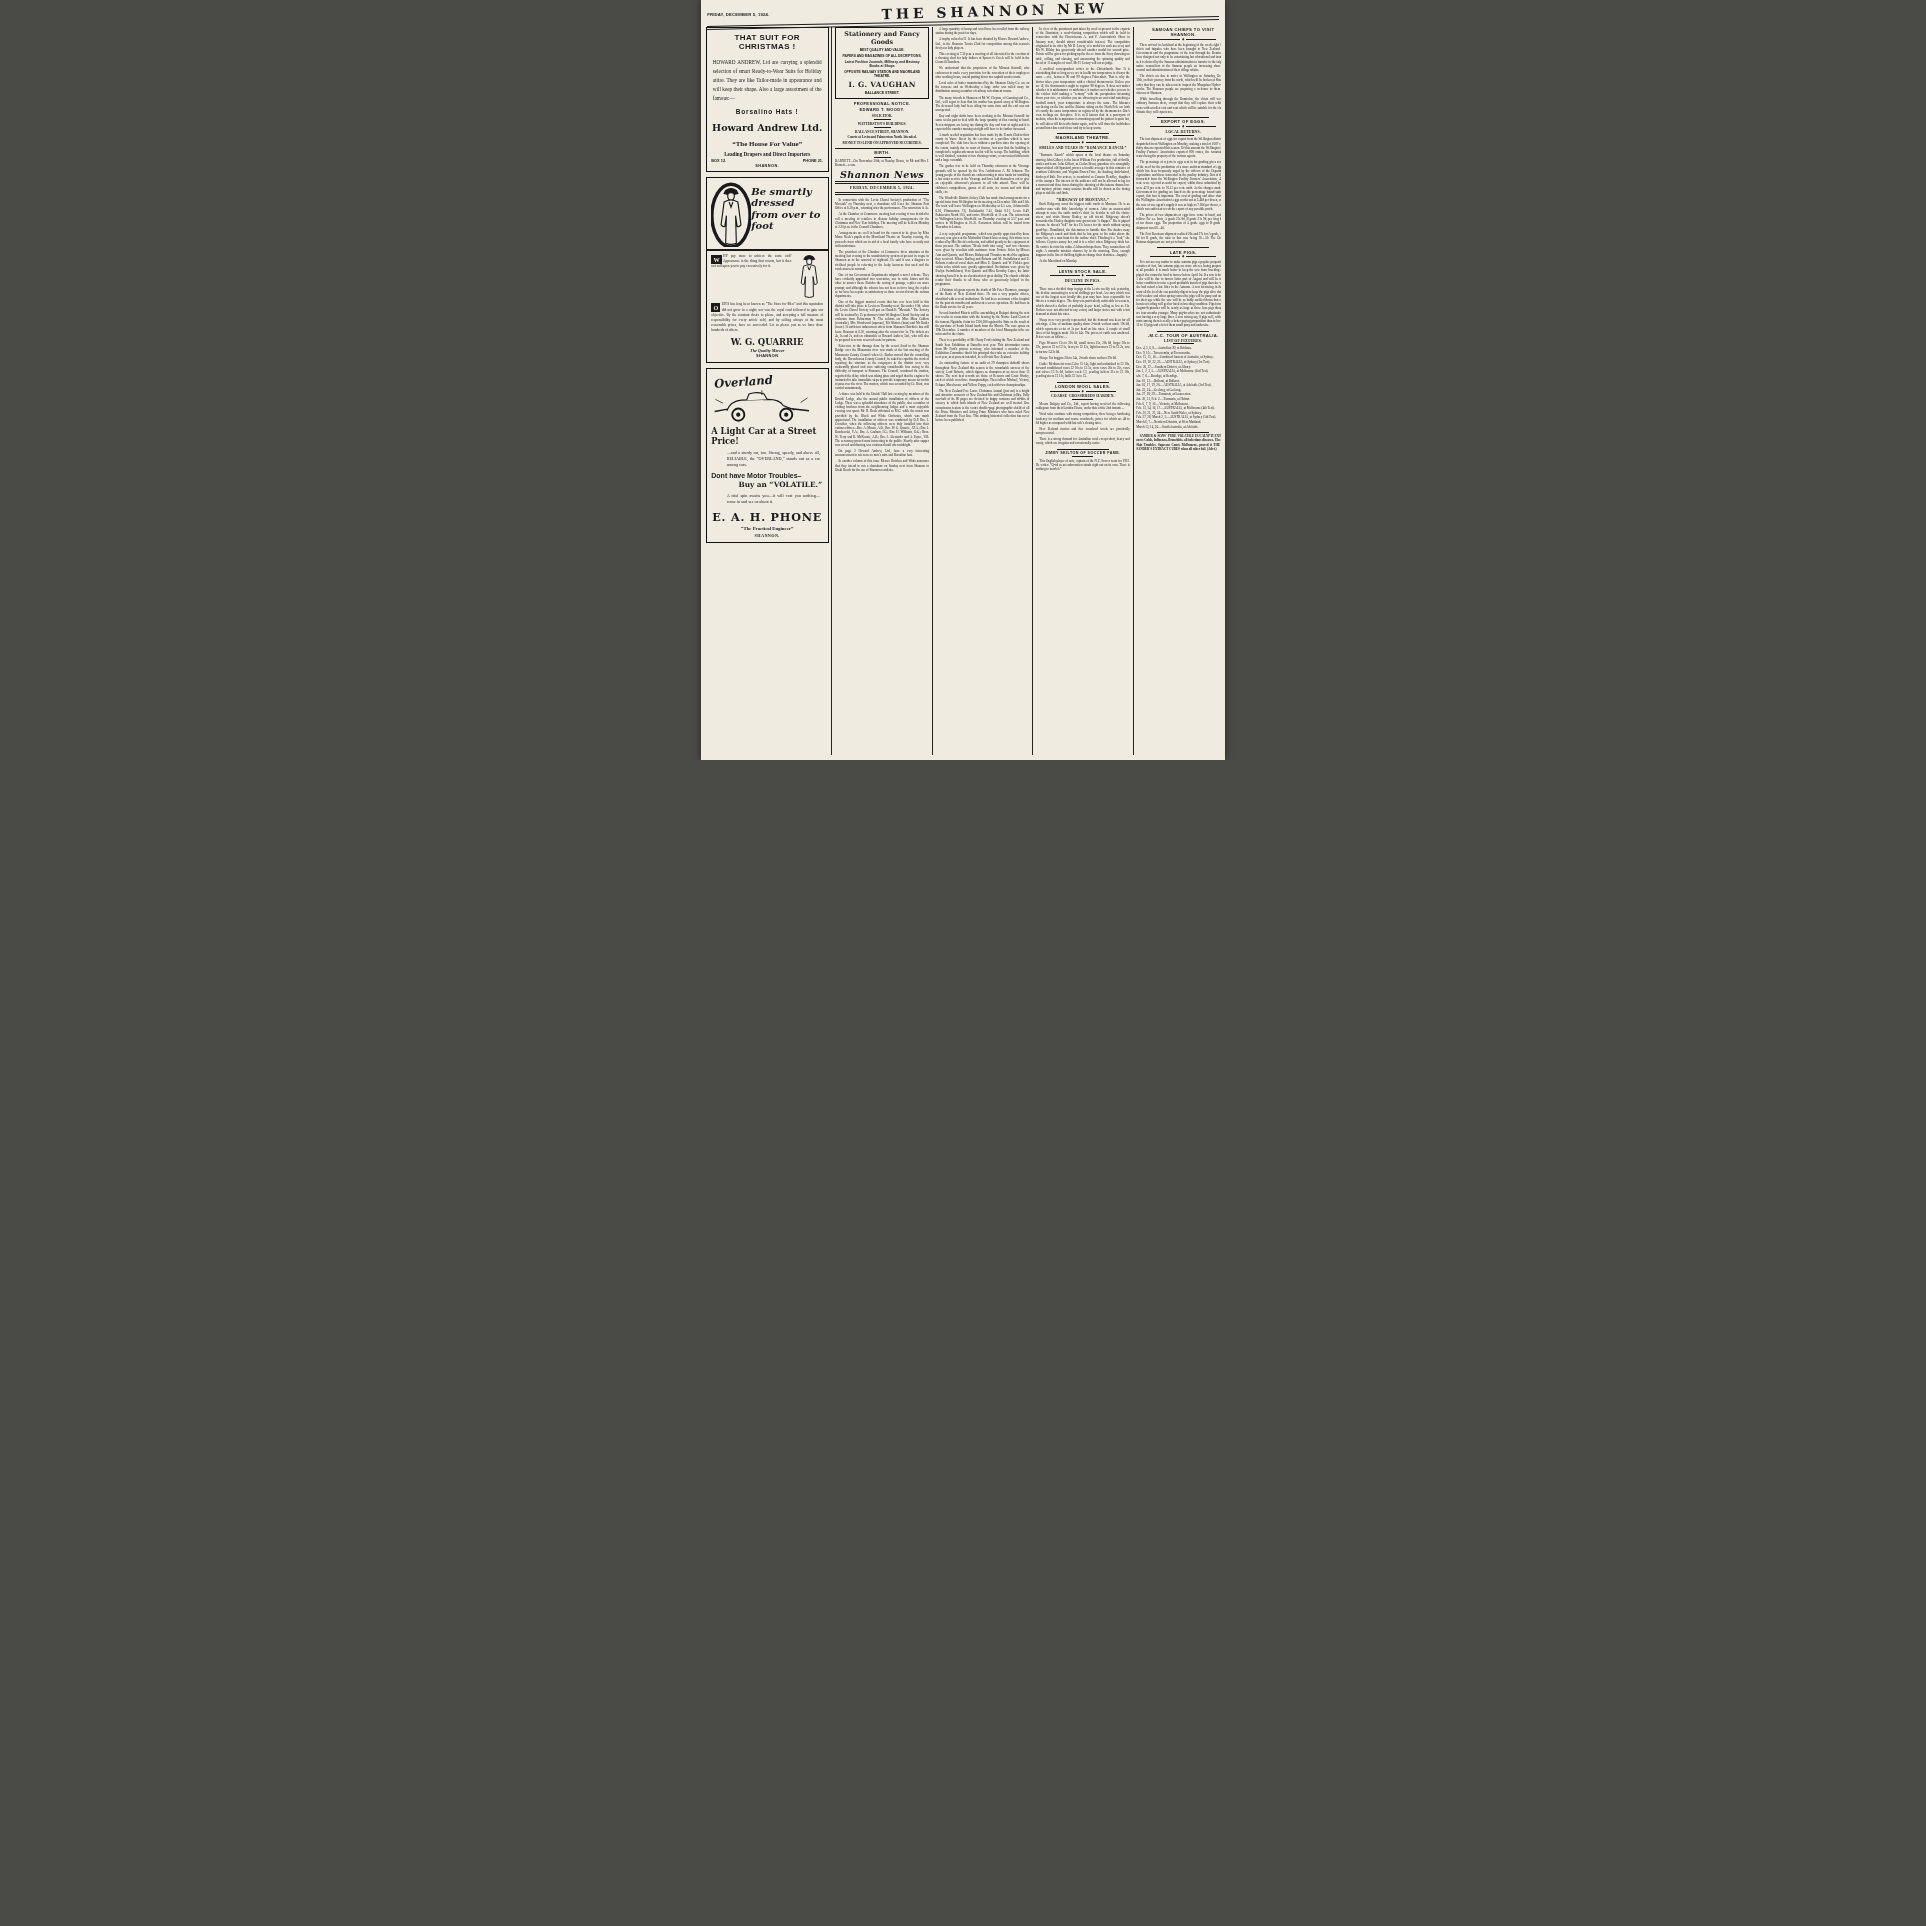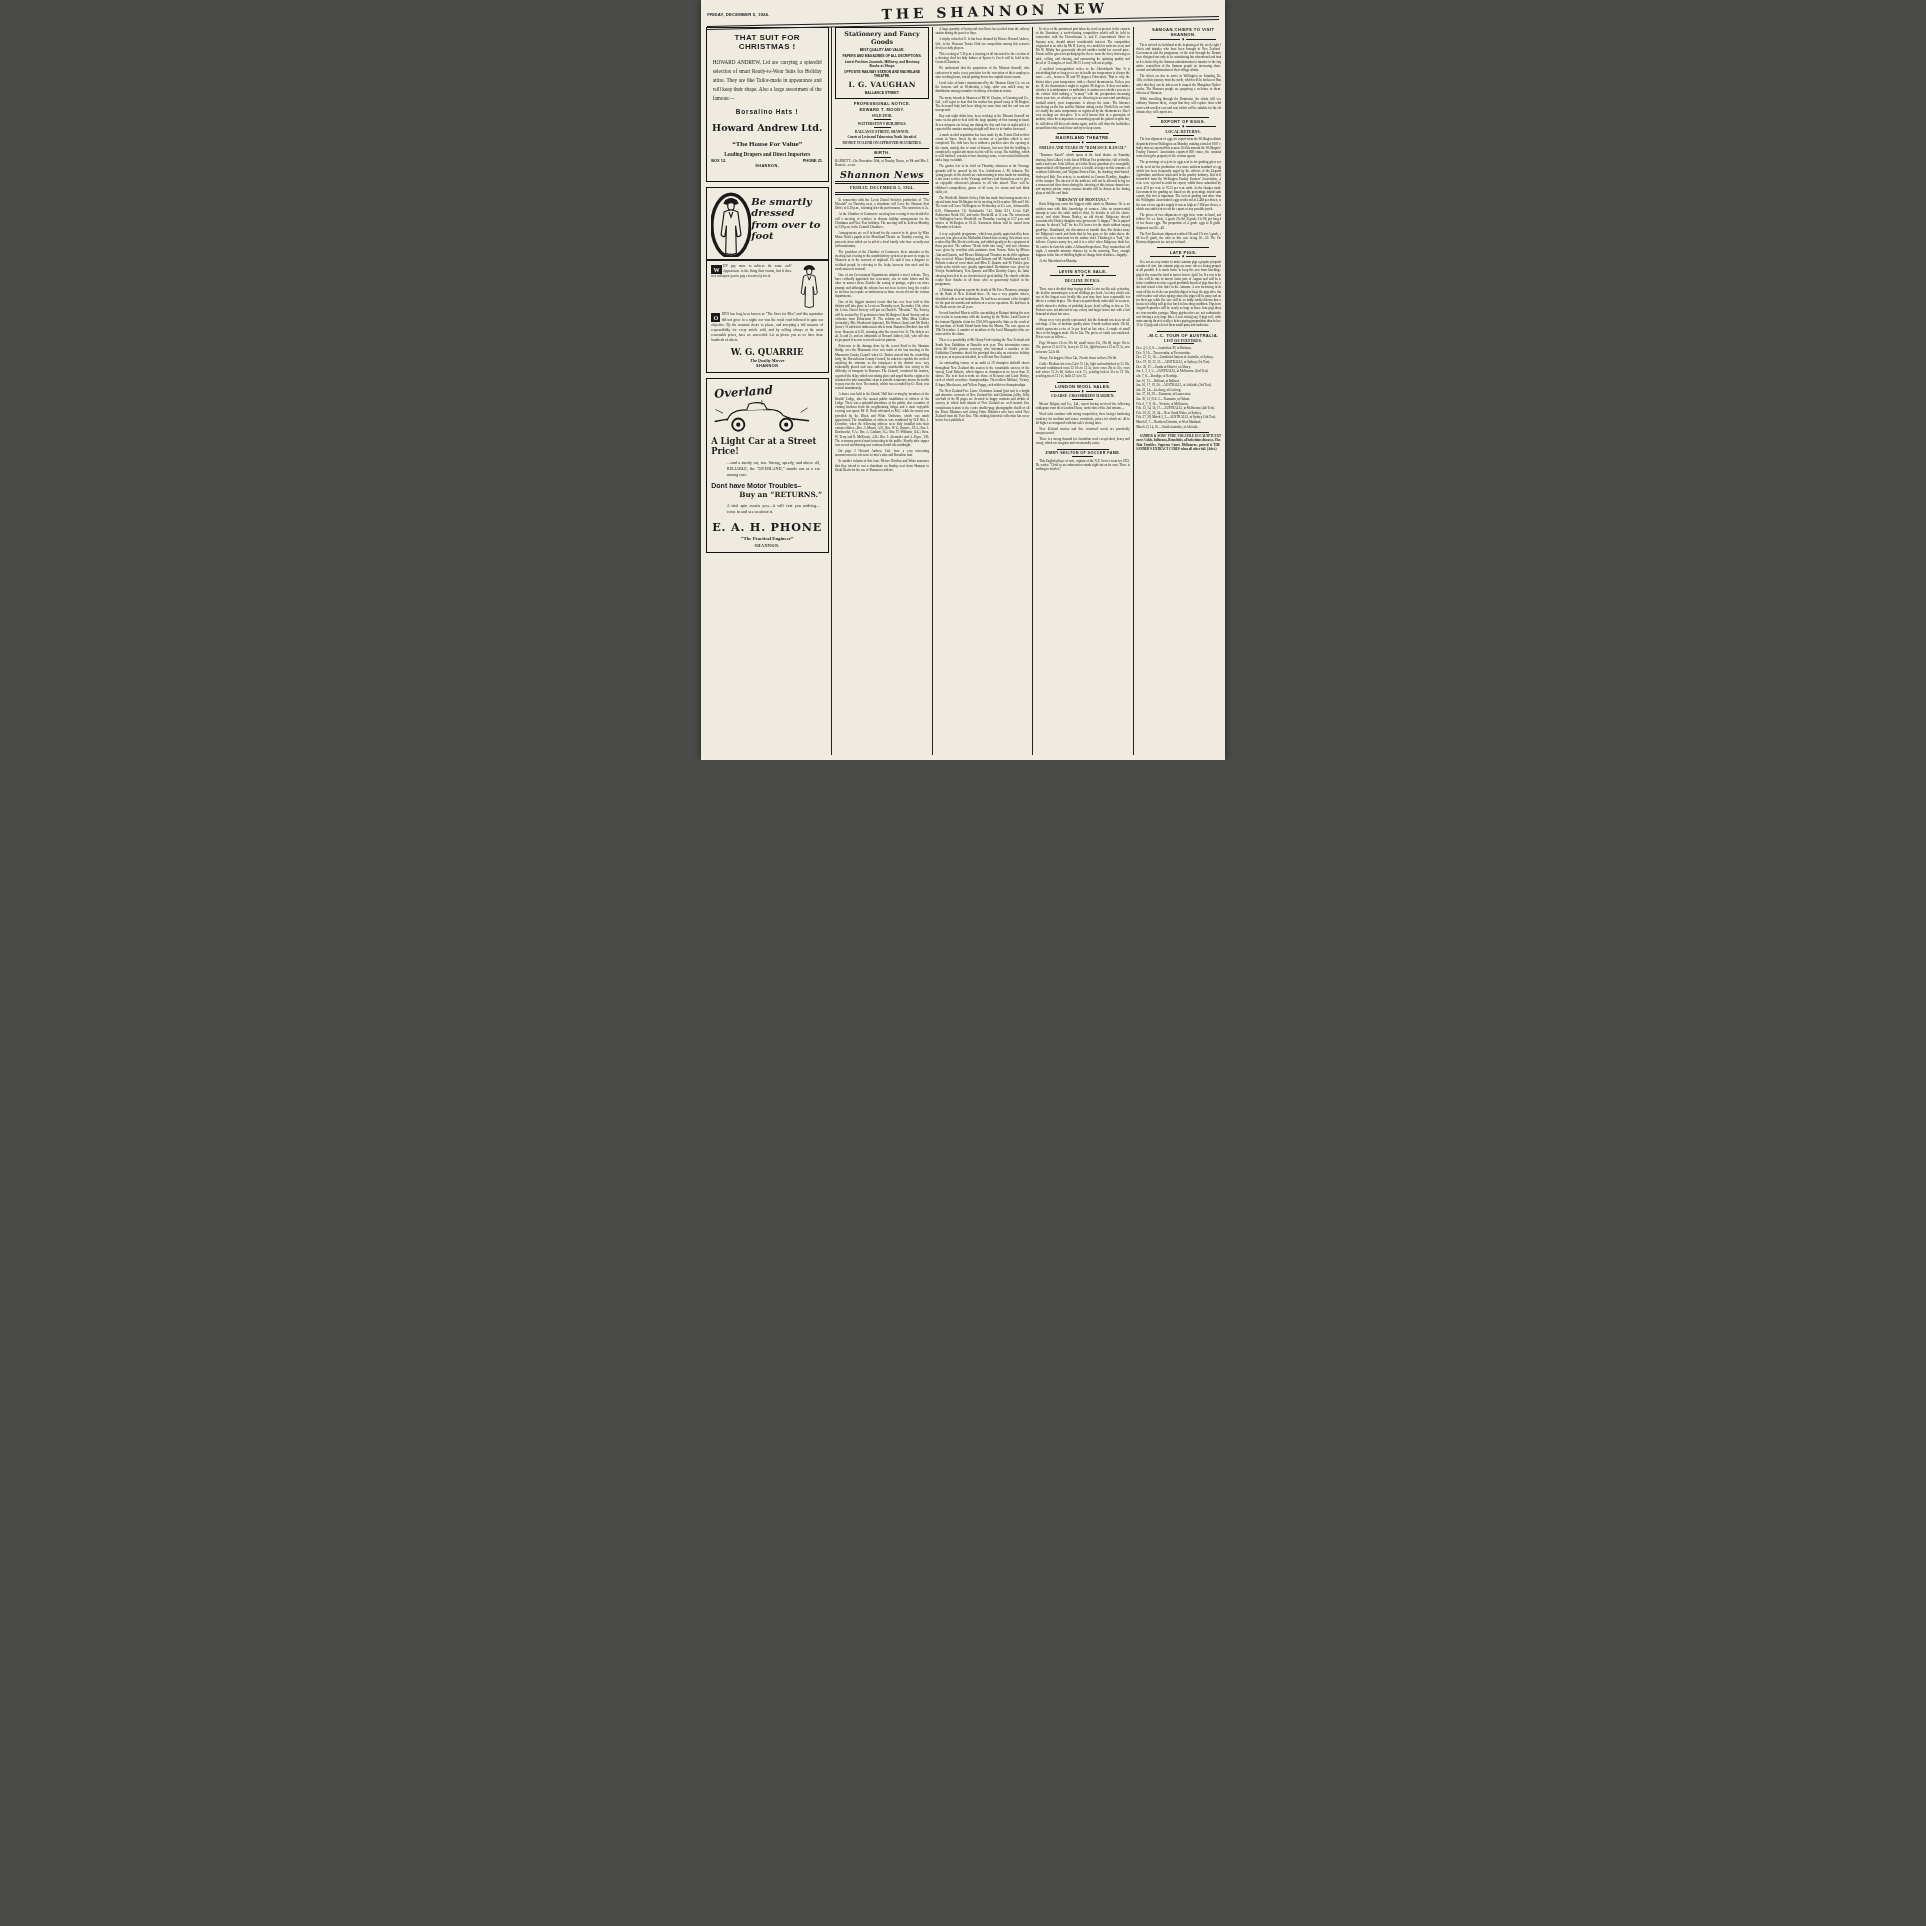--- a/index.html
+++ b/index.html
@@ -126,21 +126,21 @@
     <div class="mast">
       <div class="dateline">FRIDAY, DECEMBER 5, 1924.</div>
       <div class="masthead">THE SHANNON NEW</div>
       <div class="mastrule"></div>
     </div>
 
     <div class="cols">
 
       <section class="col col-ads">
 
-        <div class="adbox" style="padding-bottom:13px;">
+        <div class="adbox" style="padding-bottom:3px;">
           <div class="ad-h1">THAT SUIT FOR CHRISTMAS !</div>
           <p class="ad-body">HOWARD ANDREW, Ltd are carrying a splendid selection of smart Ready-to-Wear Suits for Holiday attire.   They are like Tailor-made in appearance and will keep their shape. Also a large assortment of the famous:—</p>
           <div class="ad-borsalino">Borsalino Hats !</div>
           <div class="ad-name-xl">Howard Andrew Ltd.</div>
           <div class="ad-tag">“The House For Value”</div>
           <div class="ad-sub">Leading Drapers and Direct Importers</div>
           <div class="ad-meta">
             <span>BOX 12.</span>
             <span>PHONE 21.</span>
           </div>
@@ -198,21 +198,21 @@
                 <circle cx="196" cy="70" r="16" stroke-width="5"></circle>
                 <circle cx="70" cy="70" r="4" fill="#1a1a1a"></circle>
                 <circle cx="196" cy="70" r="4" fill="#1a1a1a"></circle>
                 <path d="M10 30 l20 10 M252 26 l-18 12 M132 6 l0 12" stroke-width="2"></path>
               </g>
             </svg>
           </span>
           <div class="o-h1">A Light Car at a Street Price!</div>
           <p class="o-para">—and a sturdy car, too.  Strong, speedy, and above all, RELIABLE, the “OVERLAND,” stands out as a car among cars.</p>
           <div class="o-slog1">Dont have Motor Troubles–</div>
-          <div class="o-slog2">Buy an “RETURNS.”</div>
+          <div class="o-slog2">Buy an “VOLATILE.”</div>
           <p class="o-para">A trial spin awaits you—it will cost you nothing—come in and see us about it.</p>
           <div class="o-name">E. A. H. PHONE</div>
           <div class="o-tag">“The Practical Engineer”</div>
           <div class="o-town">SHANNON.</div>
         </div>
 
       </section>
 
       <section class="col col-txt">
 

